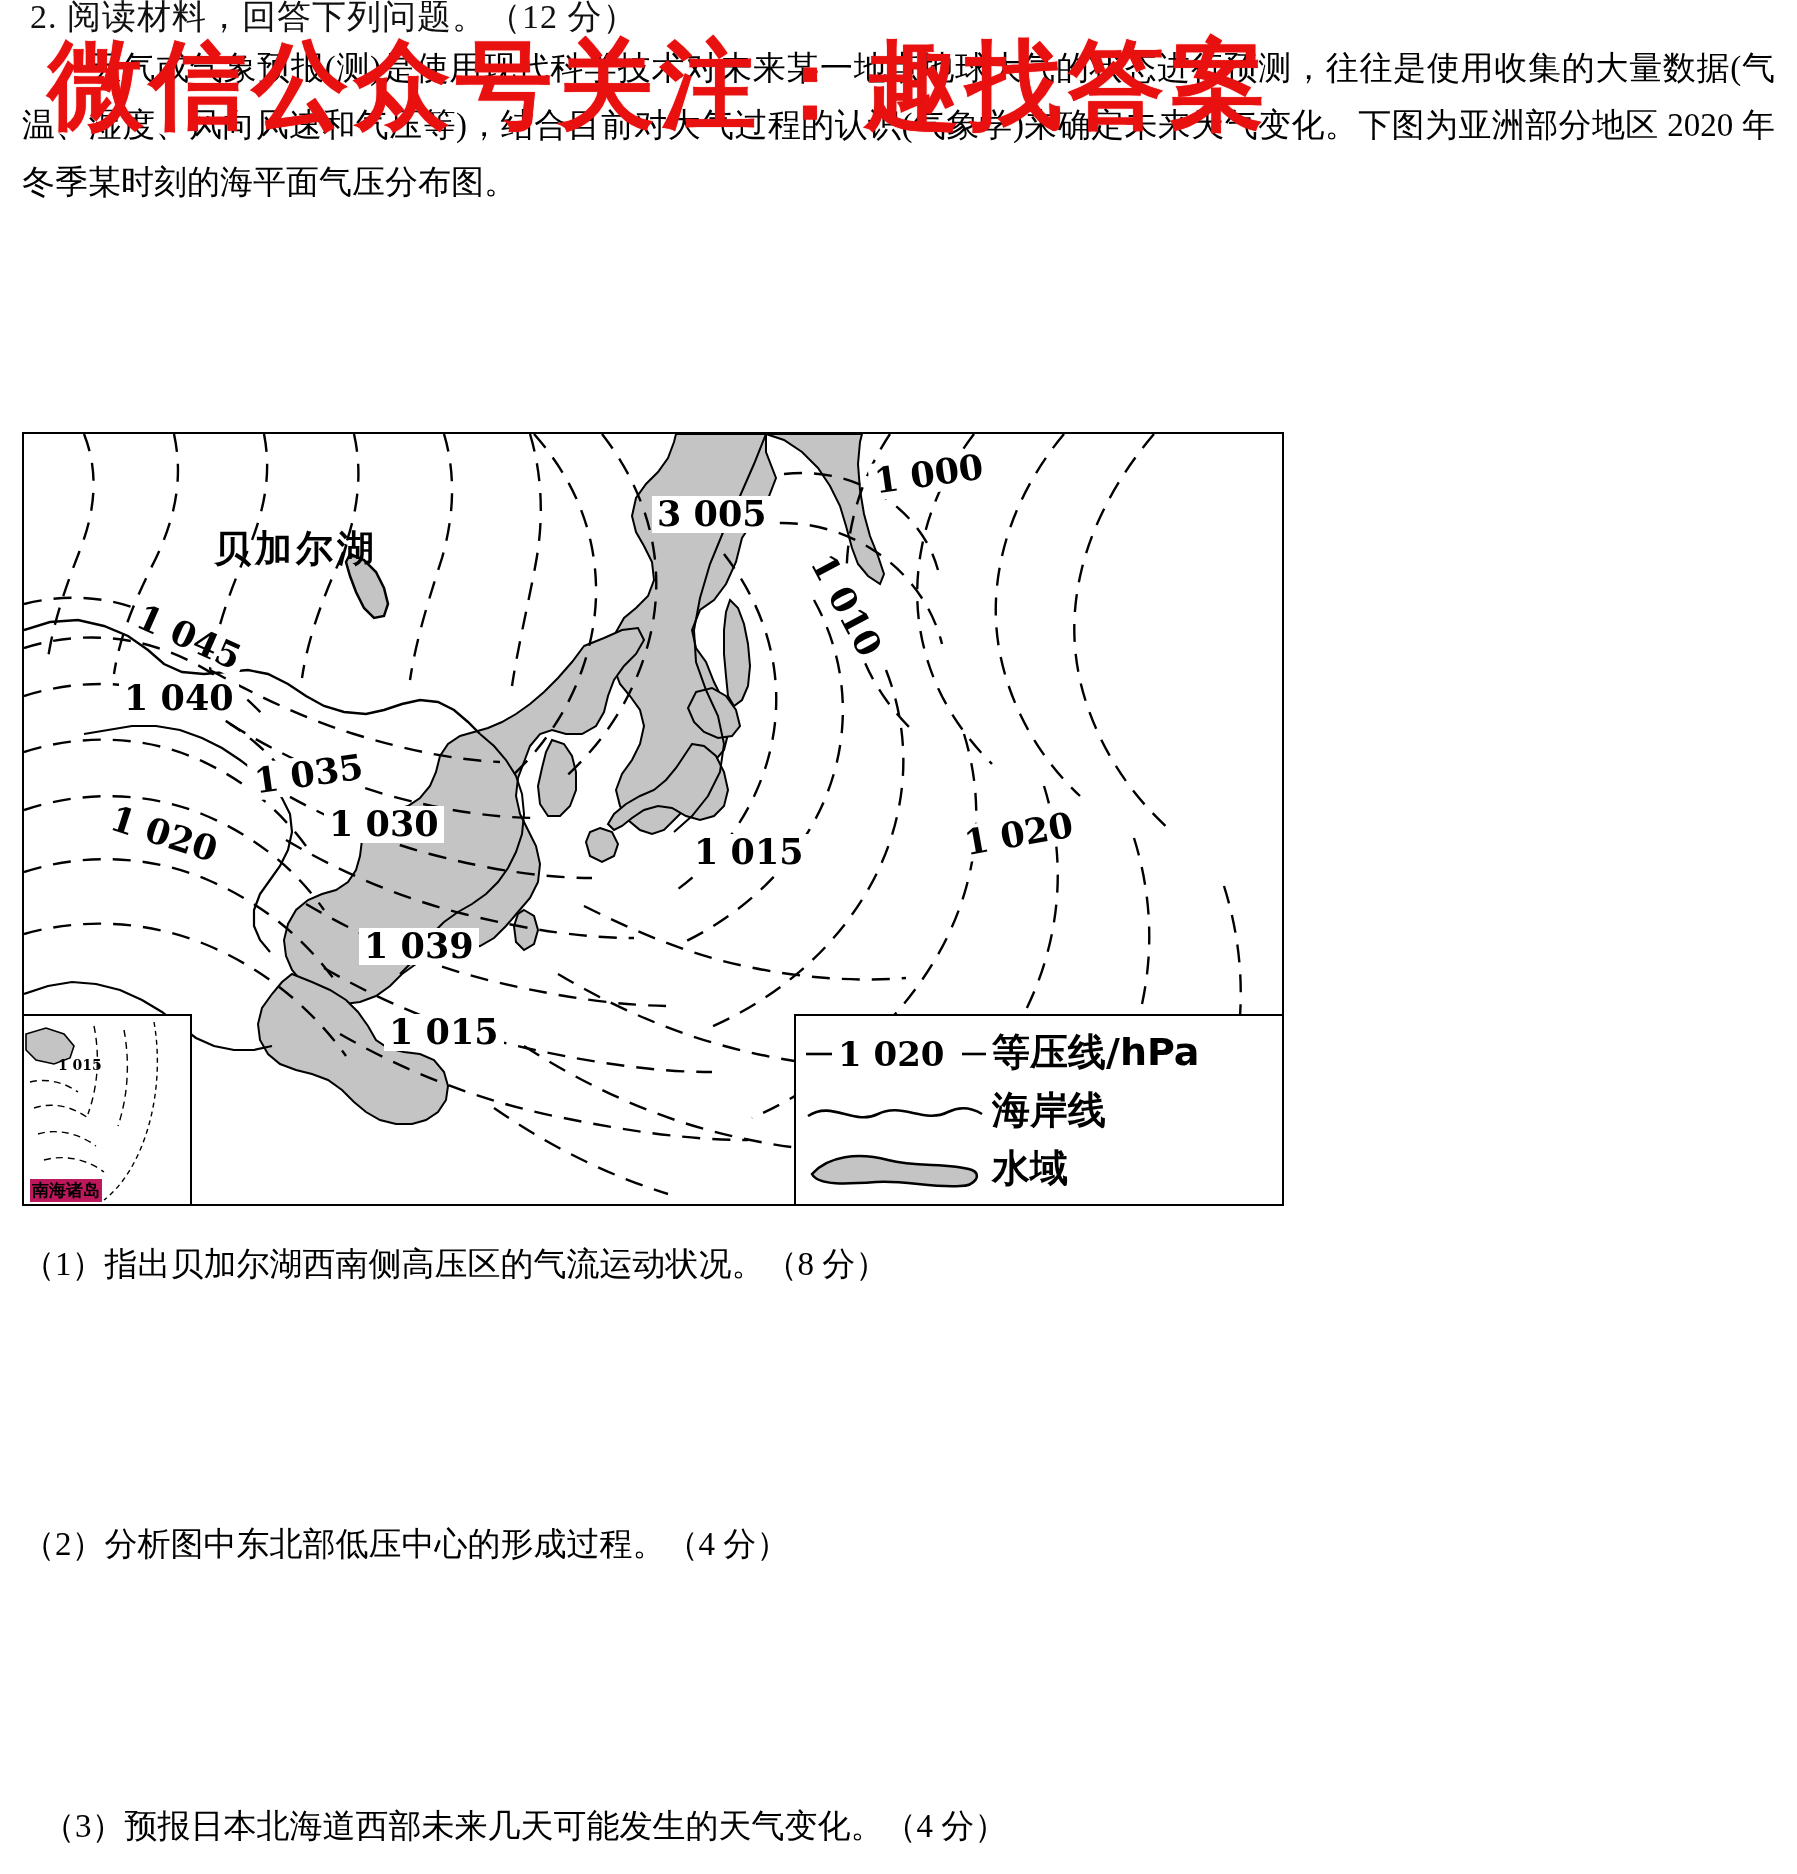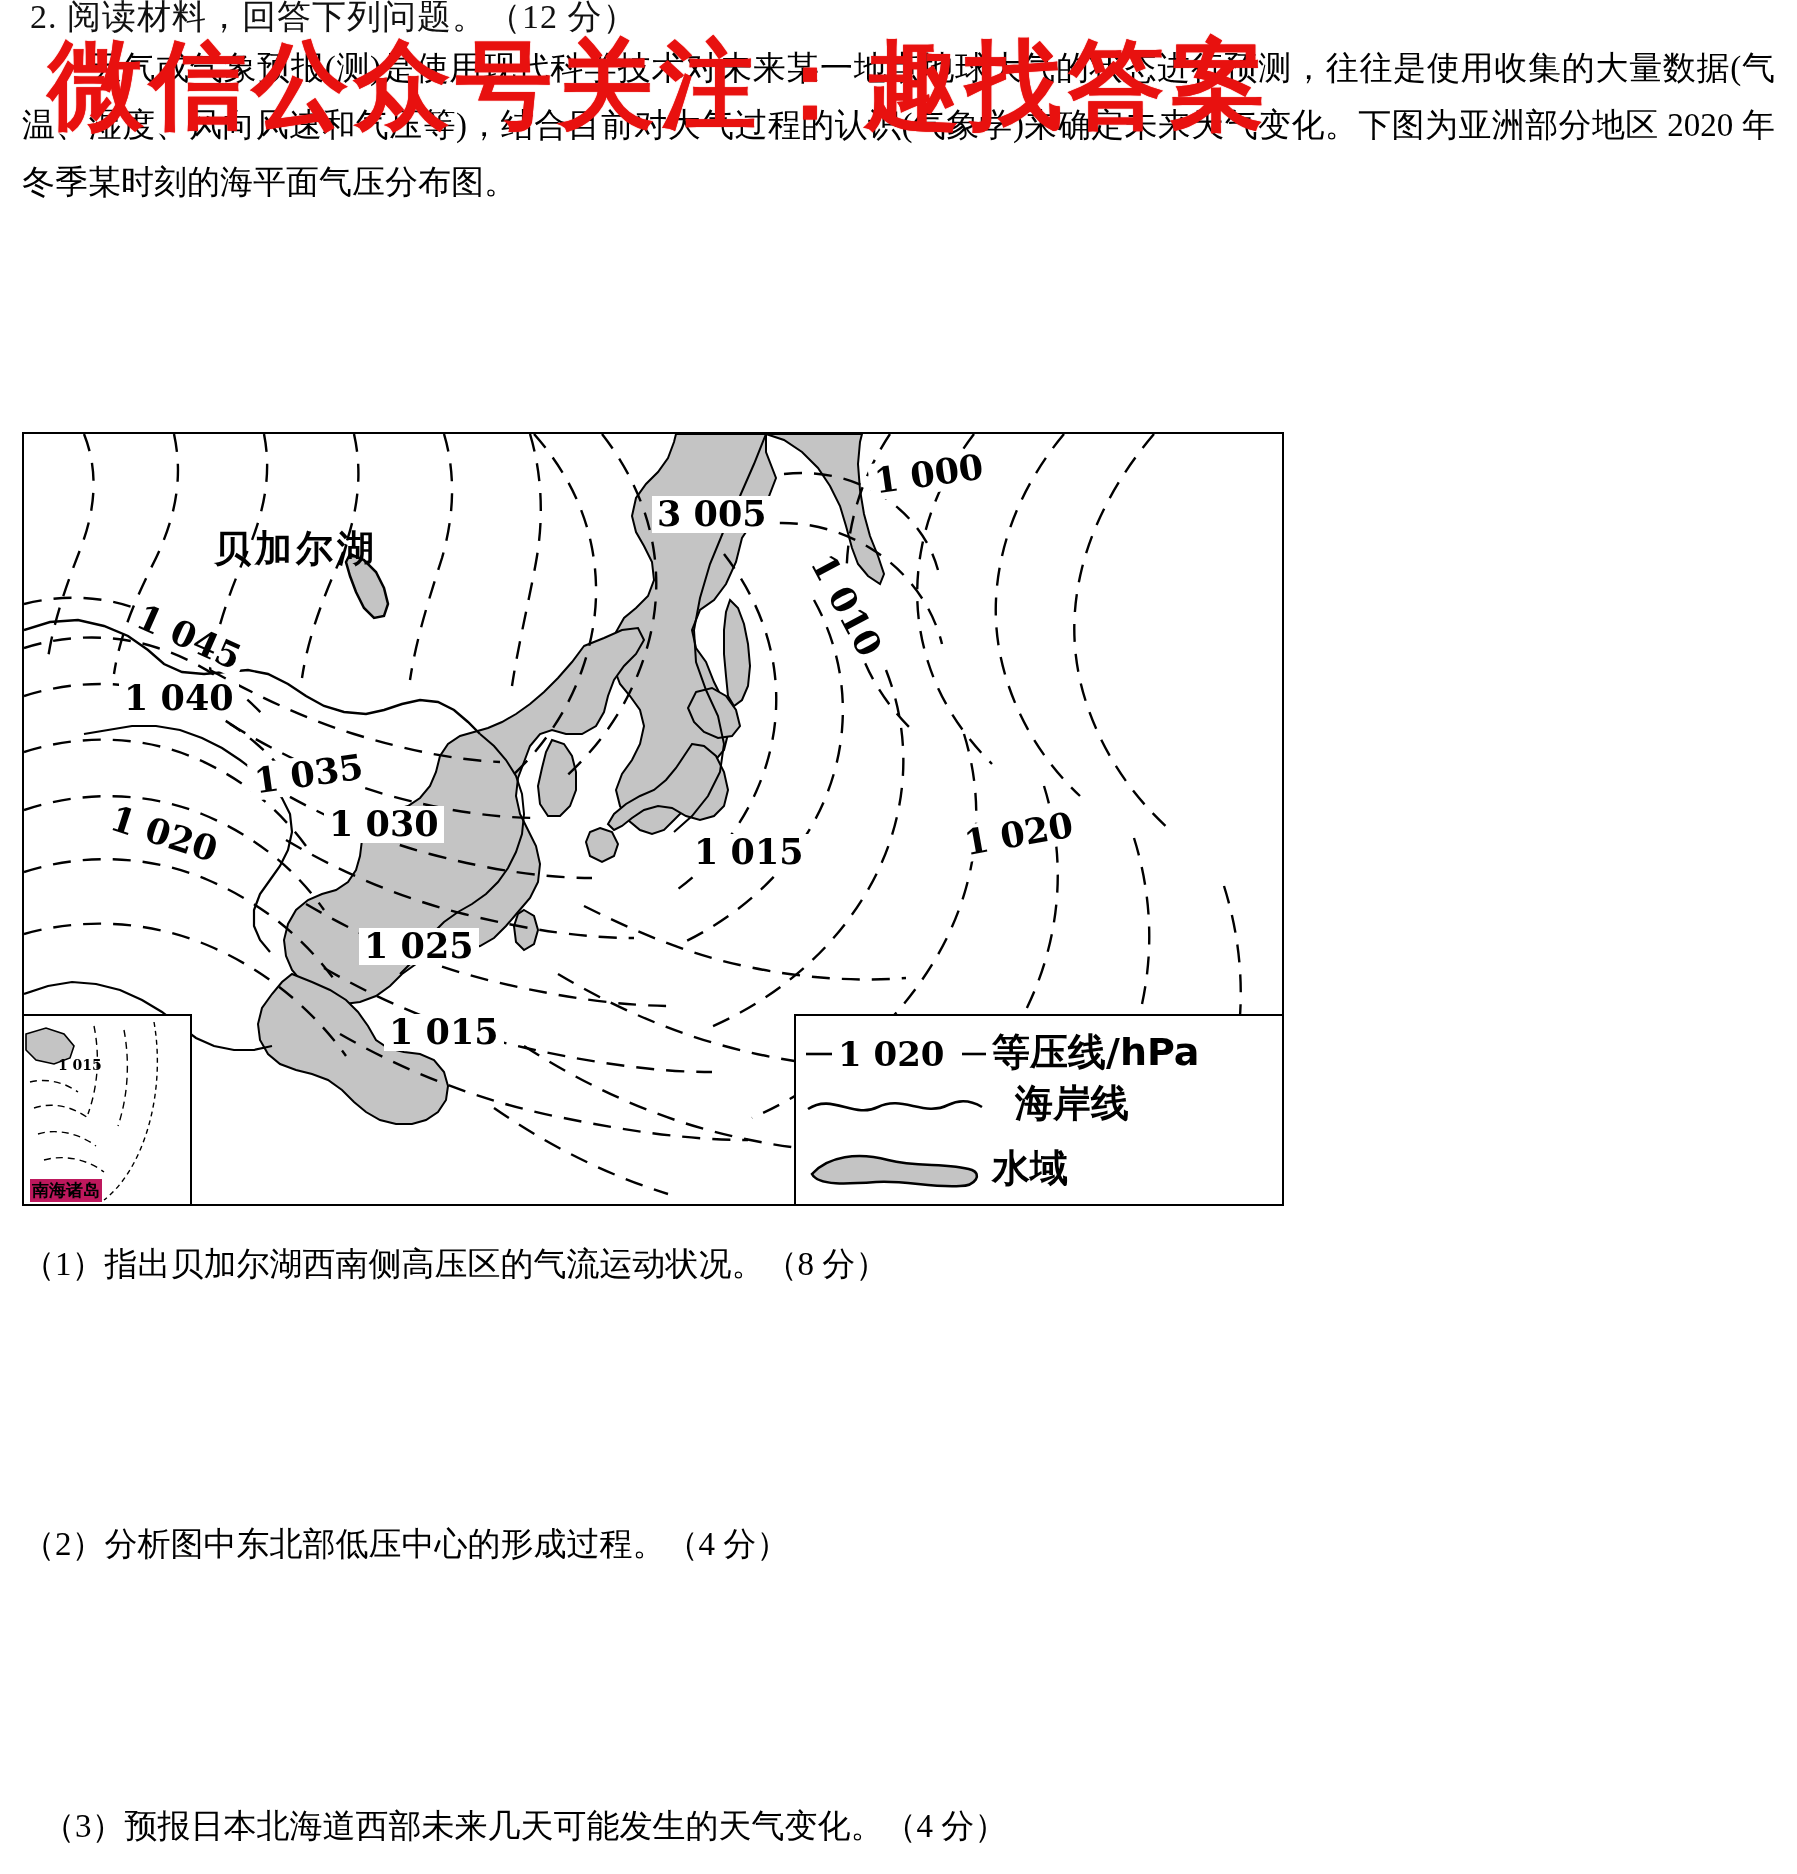--- a/index.html
+++ b/index.html
@@ -294,21 +294,21 @@
     <div class="iso-label" style="left:845px; top:22px; transform:rotate(-8deg);">1 000</div>
     <div class="iso-label" style="left:628px; top:62px;">3 005</div>
     <div class="iso-label" style="left:810px; top:110px; transform:rotate(62deg); transform-origin:left top;">1 010</div>
     <div class="iso-label" style="left:105px; top:185px; transform:rotate(24deg);">1 045</div>
     <div class="iso-label" style="left:95px; top:246px;">1 040</div>
     <div class="iso-label" style="left:225px; top:322px; transform:rotate(-8deg);">1 035</div>
     <div class="iso-label" style="left:300px; top:372px;">1 030</div>
     <div class="iso-label" style="left:80px; top:382px; transform:rotate(18deg);">1 020</div>
     <div class="iso-label" style="left:665px; top:400px;">1 015</div>
     <div class="iso-label" style="left:935px; top:382px; transform:rotate(-10deg);">1 020</div>
-    <div class="iso-label" style="left:335px; top:494px;">1 025</div>
+    <div class="iso-label" style="left:335px; top:494px;">1 039</div>
     <div class="iso-label" style="left:360px; top:580px;">1 015</div>
 
     <div class="lake-label" style="left:190px; top:90px;">贝加尔湖</div>
 
     <div class="inset-box">
       <svg width="164" height="186" viewBox="0 0 164 186">
         <rect x="0" y="0" width="164" height="186" fill="#ffffff"></rect>
         <path d="M2,18 L22,12 L40,18 L50,30 L46,42 L30,48 L12,44 L2,34 Z" fill="#c4c4c4" stroke="#000" stroke-width="1.6"></path>
         <g fill="none" stroke="#000" stroke-width="1.4" stroke-dasharray="7,5">
           <path d="M6,66 C22,62 40,66 54,76"></path>
@@ -330,21 +330,21 @@
       <div class="legend-row" style="top:6px;">
         <div class="legend-sym">
           <svg width="196" height="56" viewBox="0 0 196 56">
             <line x1="10" y1="30" x2="36" y2="30" stroke="#000" stroke-width="2.6"></line>
             <text x="42" y="42" font-family="DejaVu Serif, serif" font-size="34" font-weight="bold" fill="#000">1 020</text>
             <line x1="166" y1="30" x2="190" y2="30" stroke="#000" stroke-width="2.6"></line>
           </svg>
         </div>
         <div class="legend-label">等压线/hPa</div>
       </div>
-      <div class="legend-row" style="top:57px;gap:23px;">
+      <div class="legend-row" style="top:64px;">
         <div class="legend-sym">
           <svg width="196" height="56" viewBox="0 0 196 56">
             <path d="M12,34 C36,18 58,44 82,32 C106,20 128,42 152,30 C164,24 176,26 186,32" fill="none" stroke="#000" stroke-width="2.6"></path>
           </svg>
         </div>
         <div class="legend-label">海岸线</div>
       </div>
       <div class="legend-row" style="top:122px;">
         <div class="legend-sym">
           <svg width="196" height="56" viewBox="0 0 196 56">

